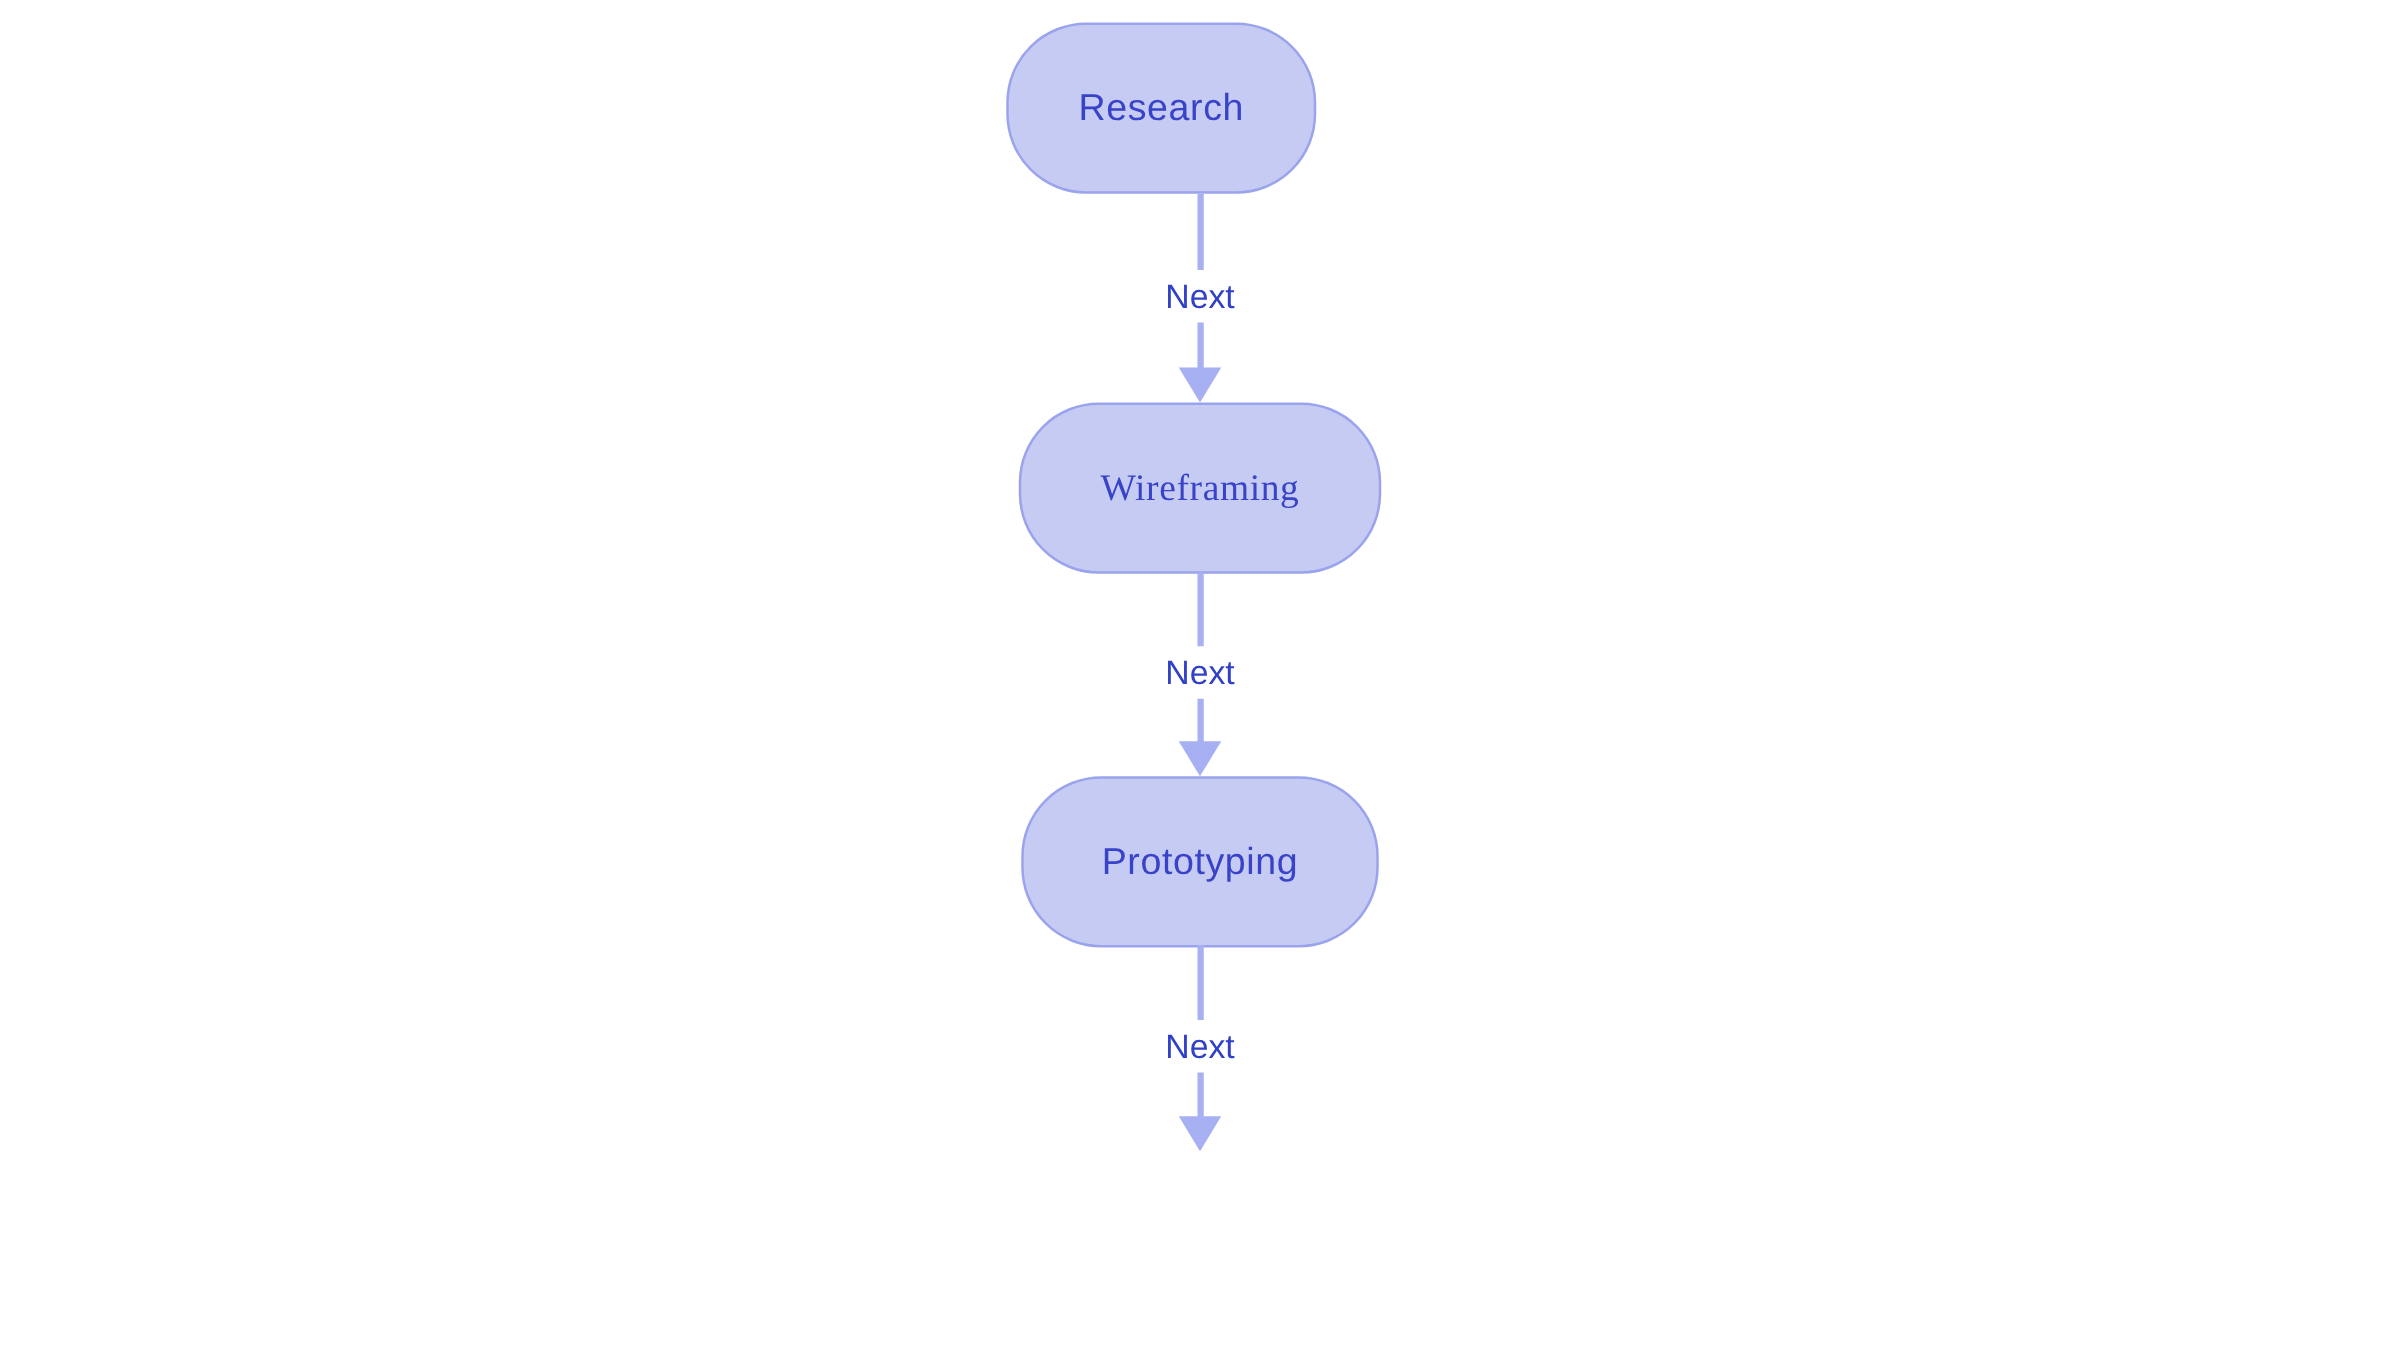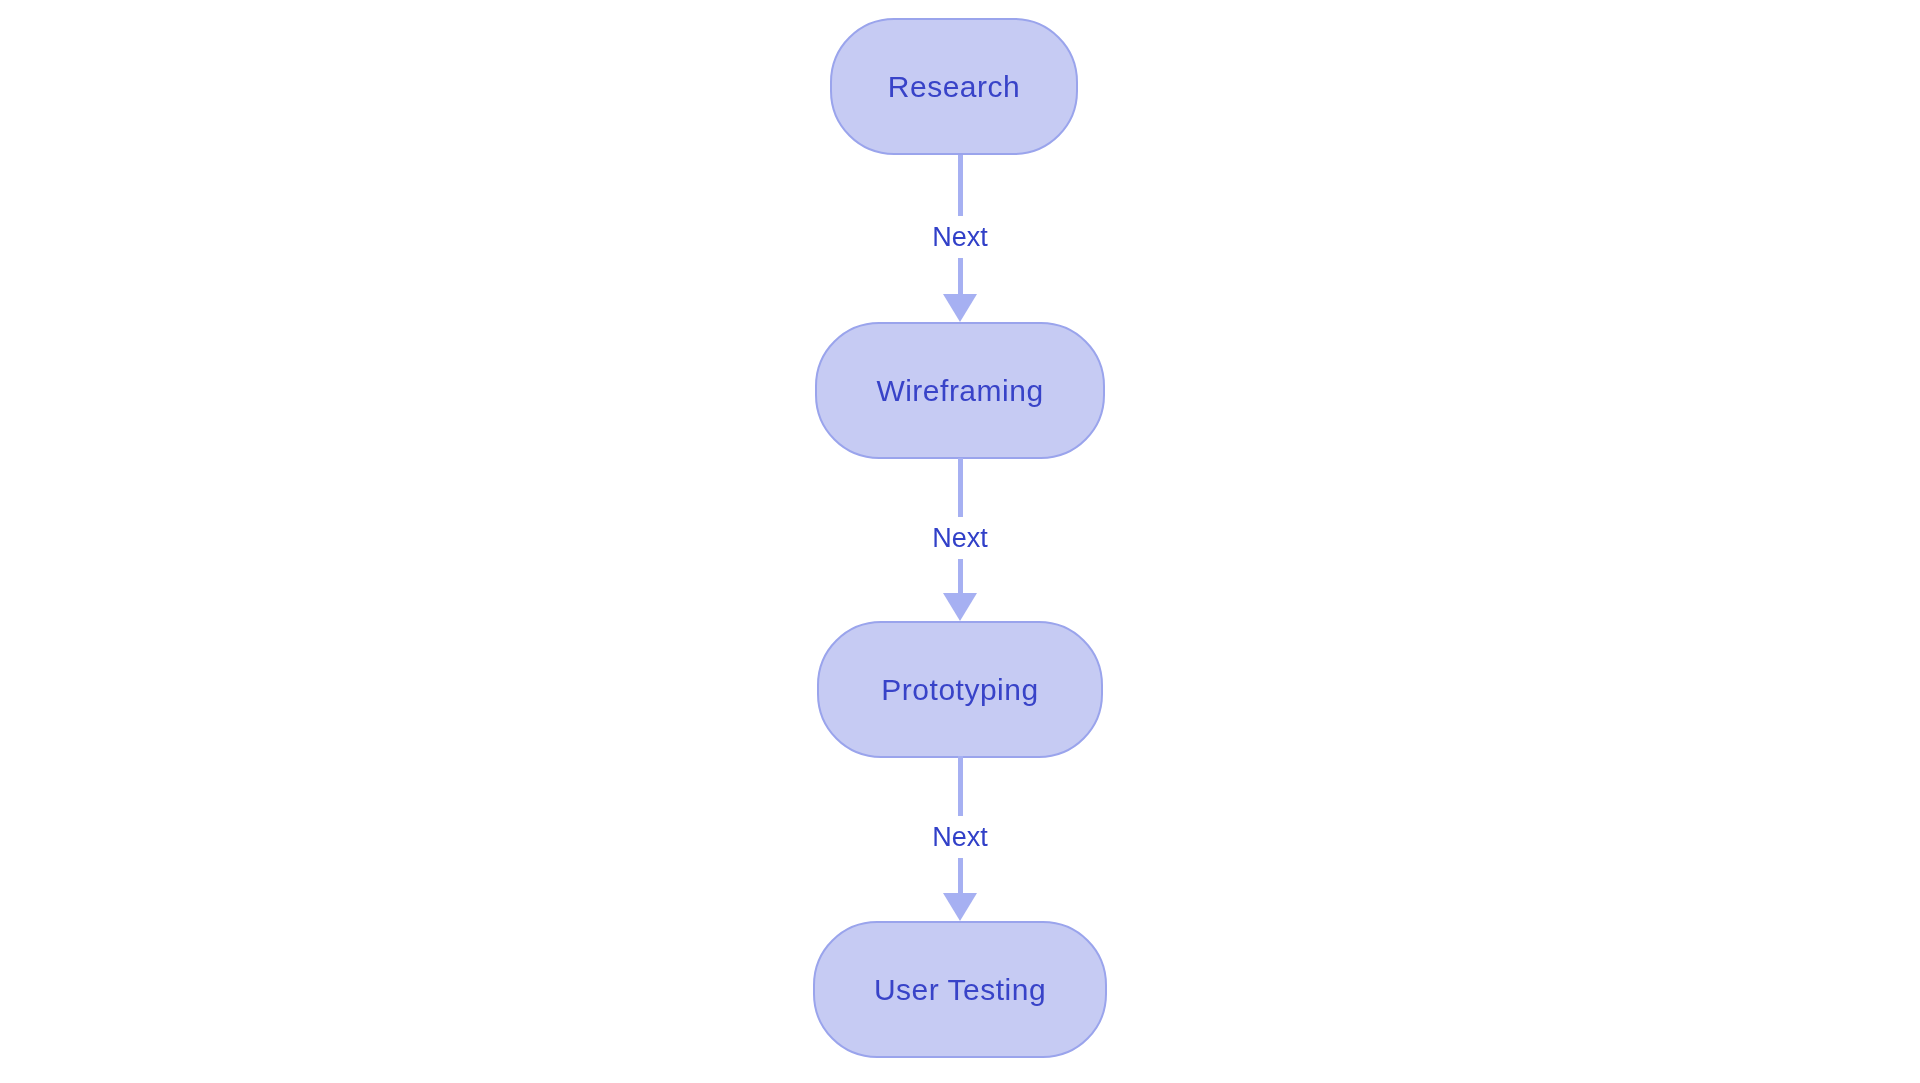--- a/index.html
+++ b/index.html
@@ -32,22 +32,22 @@
     align-items: center;
     justify-content: center;
   }
   .node-label {
     color: var(--node-text);
     font-size: 30px;
     font-weight: 400;
     letter-spacing: 0.5px;
     white-space: nowrap;
   }
-  .n-research     { left: 830px; top: 18px;  width: 248px; text-align: right; }
-  .n-wireframing  { left: 815px; top: 322px; width: 290px; }
+  .n-research     { left: 805px; top: 18px;  width: 248px; text-align: right; }
+  .n-wireframing  { left: 815px; top: 322px; width: 290px; font-family: Liberation Serif, serif; }
   .n-prototyping  { left: 817px; top: 621px; width: 286px; }
   .n-user-testing { left: 813px; top: 921px; width: 294px; }
 
   .edge-line {
     position: absolute;
     left: 957.5px;
     width: 5px;
     background: var(--edge-line);
   }
   .l1 { top: 155px; height: 140px; }
@@ -91,23 +91,20 @@
   </div>
 
   <div class="node n-wireframing">
     <span class="node-label">Wireframing</span>
   </div>
 
   <div class="node n-prototyping">
     <span class="node-label">Prototyping</span>
   </div>
 
-  <div class="node n-user-testing">
-    <span class="node-label">User Testing</span>
-  </div>
 
   <div>
     <div class="edge-line l1"></div>
     <div class="arrowhead a1"></div>
     <div class="edge-label el1">Next</div>
   </div>
 
   <div>
     <div class="edge-line l2"></div>
     <div class="arrowhead a2"></div>

